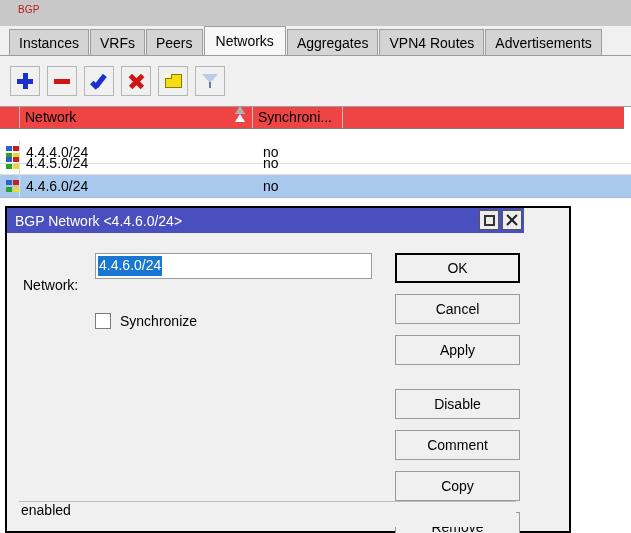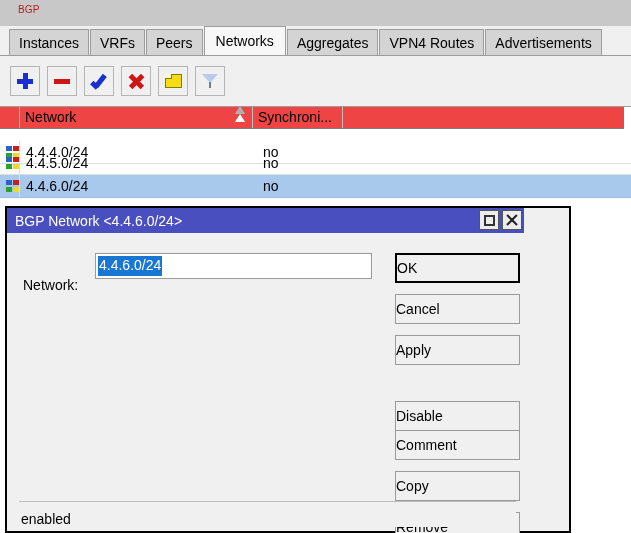--- a/index.html
+++ b/index.html
@@ -388,36 +388,36 @@
     left: 388px;
     width: 125px;
     height: 30px;
     background: #f0f0f0;
     border: 1px solid #9a9a9a;
     box-sizing: border-box;
     font-size: 14px;
     color: #000;
     display: flex;
     align-items: center;
-    justify-content: flex-start;
+    justify-content: center;
     cursor: default;
   }
   .btn.focus { border: 2px solid #000000; }
 
   .statusbar {
     position: absolute;
     left: 12px;
     bottom: 4px;
     width: 497px;
     height: 26px;
     background: #f0f0f0;
     border-top: 1px solid #bdbdbd;
     box-sizing: border-box;
     display: flex;
-    align-items: flex-end;
+    align-items: flex-start;
   }
   .statusbar span {
     font-size: 14px;
     color: #000;
     padding-left: 2px;
   }
 </style>
 </head>
 <body>
 
@@ -519,32 +519,36 @@
         </div>
       </div>
     </div>
 
     <div class="dlg-body">
       <div class="field-label lbl-network">Network:</div>
       <div class="input-net">
         <span class="selectedtext">4.4.6.0/24</span>
       </div>
 
+      <div class="chk-row">
+        <span class="chkbox"></span>
+        <span class="chk-label">Synchronize</span>
+      </div>
 
       <div id="dlg-buttons">
           <div class="btn focus" style="top: 20px;">
             <span>OK</span>
           </div>
           <div class="btn" style="top: 61px;">
             <span>Cancel</span>
           </div>
           <div class="btn" style="top: 102px;">
             <span>Apply</span>
           </div>
-          <div class="btn" style="top: 168px;">
+          <div class="btn" style="top: 156px;">
             <span>Disable</span>
           </div>
           <div class="btn" style="top: 197px;">
             <span>Comment</span>
           </div>
           <div class="btn" style="top: 238px;">
             <span>Copy</span>
           </div>
           <div class="btn" style="top: 279px;">
             <span>Remove</span>

